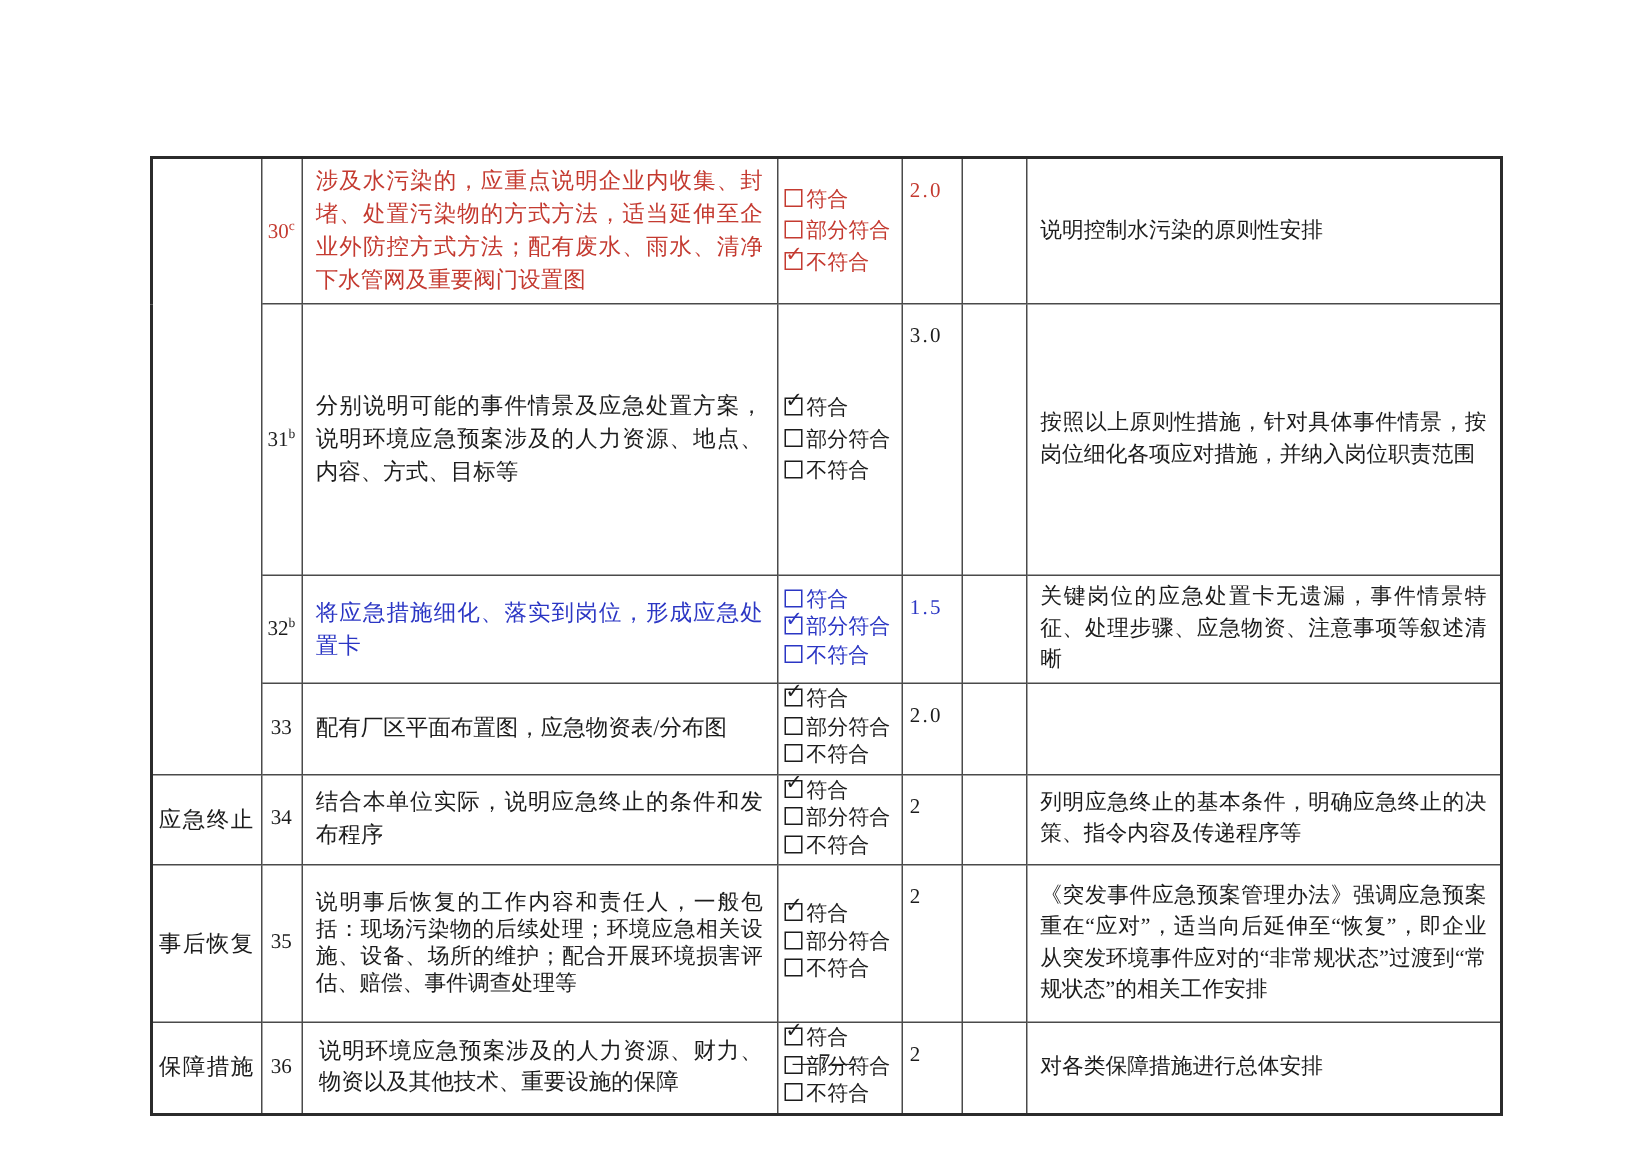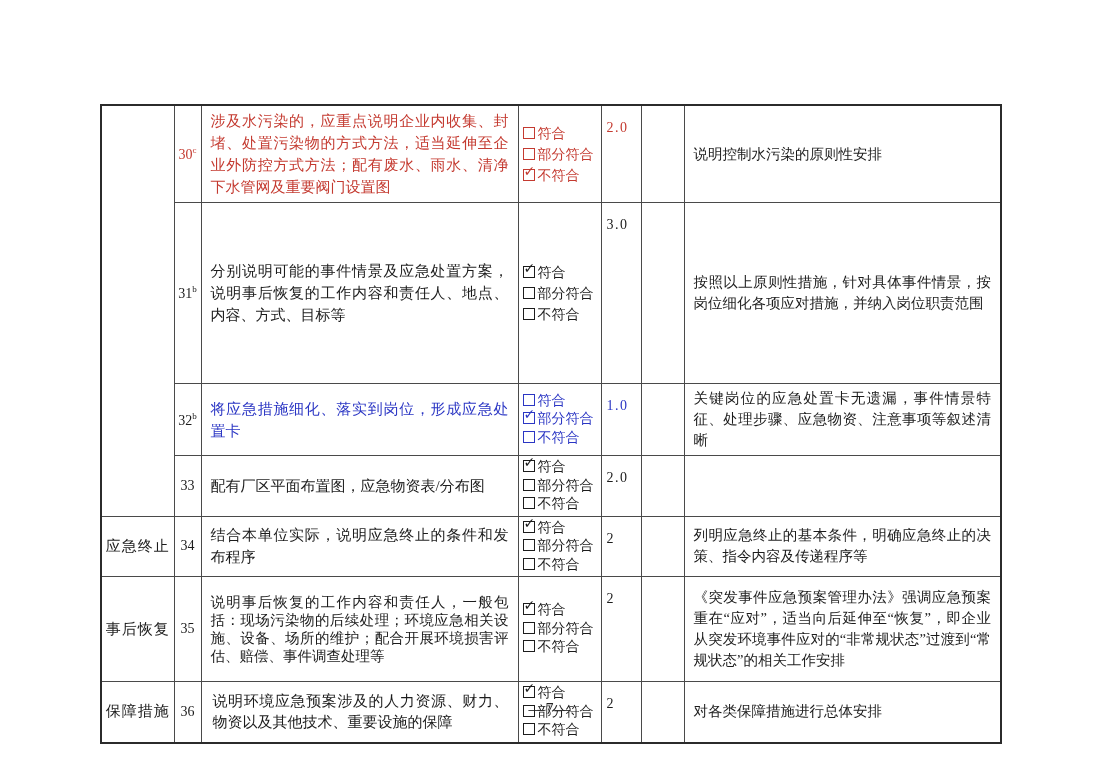--- a/index.html
+++ b/index.html
@@ -85,40 +85,40 @@
         <span class="opt"><span class="box"><span class="mark"></span></span><span>部分符合</span></span>
         <span class="opt"><span class="box"><span class="mark">✓</span></span><span>不符合</span></span>
       </td>
       <td class="score" style="color: rgb(196, 58, 48);">2.0</td>
       <td class="blank"></td>
       <td class="note">说明控制水污染的原则性安排</td>
     </tr>
 
     <tr class="r31">
       <td class="no"><span>31</span><sup>b</sup></td>
-      <td class="desc">分别说明可能的事件情景及应急处置方案，说明事后恢复的工作内容和责任人、地点、内容、方式、目标等</td>
+      <td class="desc">分别说明可能的事件情景及应急处置方案，说明环境应急预案涉及的人力资源、地点、内容、方式、目标等</td>
       <td class="checks">
         <span class="opt"><span class="box"><span class="mark">✓</span></span><span>符合</span></span>
         <span class="opt"><span class="box"><span class="mark"></span></span><span>部分符合</span></span>
         <span class="opt"><span class="box"><span class="mark"></span></span><span>不符合</span></span>
       </td>
       <td class="score">3.0</td>
       <td class="blank"></td>
       <td class="note">按照以上原则性措施，针对具体事件情景，按岗位细化各项应对措施，并纳入岗位职责范围</td>
     </tr>
 
     <tr class="r32">
       <td class="no"><span>32</span><sup>b</sup></td>
       <td class="desc" style="color: rgb(43, 54, 196);">将应急措施细化、落实到岗位，形成应急处置卡</td>
       <td class="checks" style="color: rgb(43, 54, 196);">
         <span class="opt"><span class="box"><span class="mark"></span></span><span>符合</span></span>
         <span class="opt"><span class="box"><span class="mark">✓</span></span><span>部分符合</span></span>
         <span class="opt"><span class="box"><span class="mark"></span></span><span>不符合</span></span>
       </td>
-      <td class="score" style="color: rgb(43, 54, 196);">1.0</td>
+      <td class="score" style="color: rgb(43, 54, 196);">1.5</td>
       <td class="blank"></td>
       <td class="note">关键岗位的应急处置卡无遗漏，事件情景特征、处理步骤、应急物资、注意事项等叙述清晰</td>
     </tr>
 
     <tr class="r33">
       <td class="no"><span>33</span></td>
       <td class="desc">配有厂区平面布置图，应急物资表/分布图</td>
       <td class="checks">
         <span class="opt"><span class="box"><span class="mark">✓</span></span><span>符合</span></span>
         <span class="opt"><span class="box"><span class="mark"></span></span><span>部分符合</span></span>

